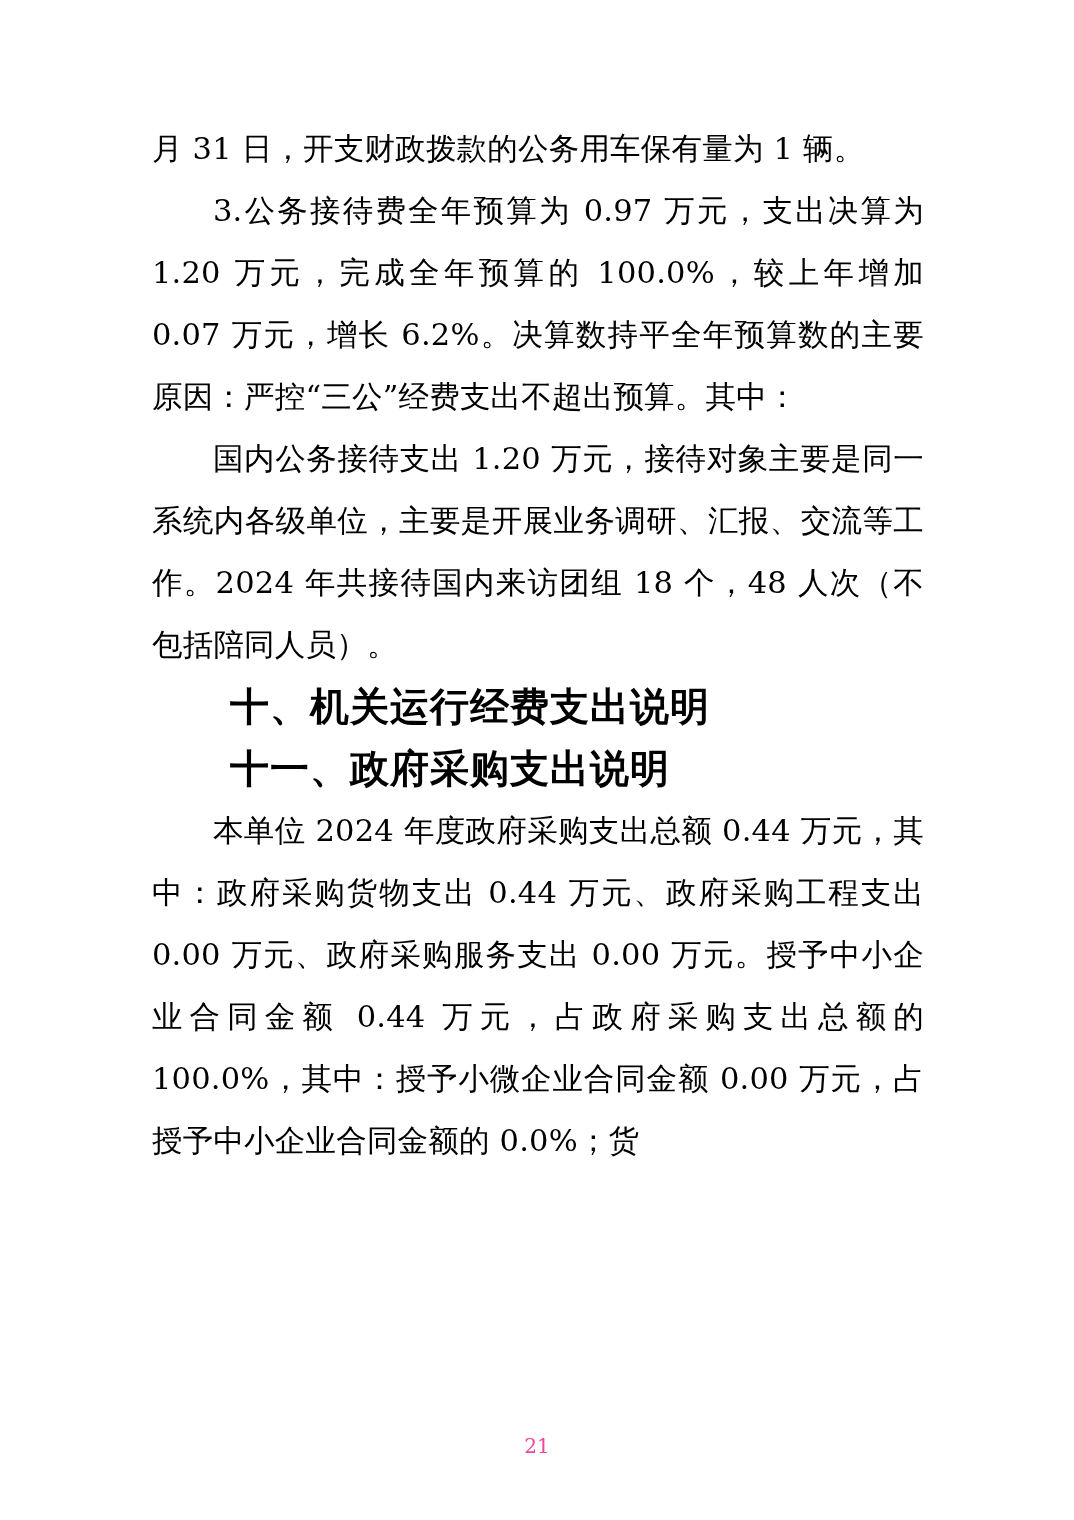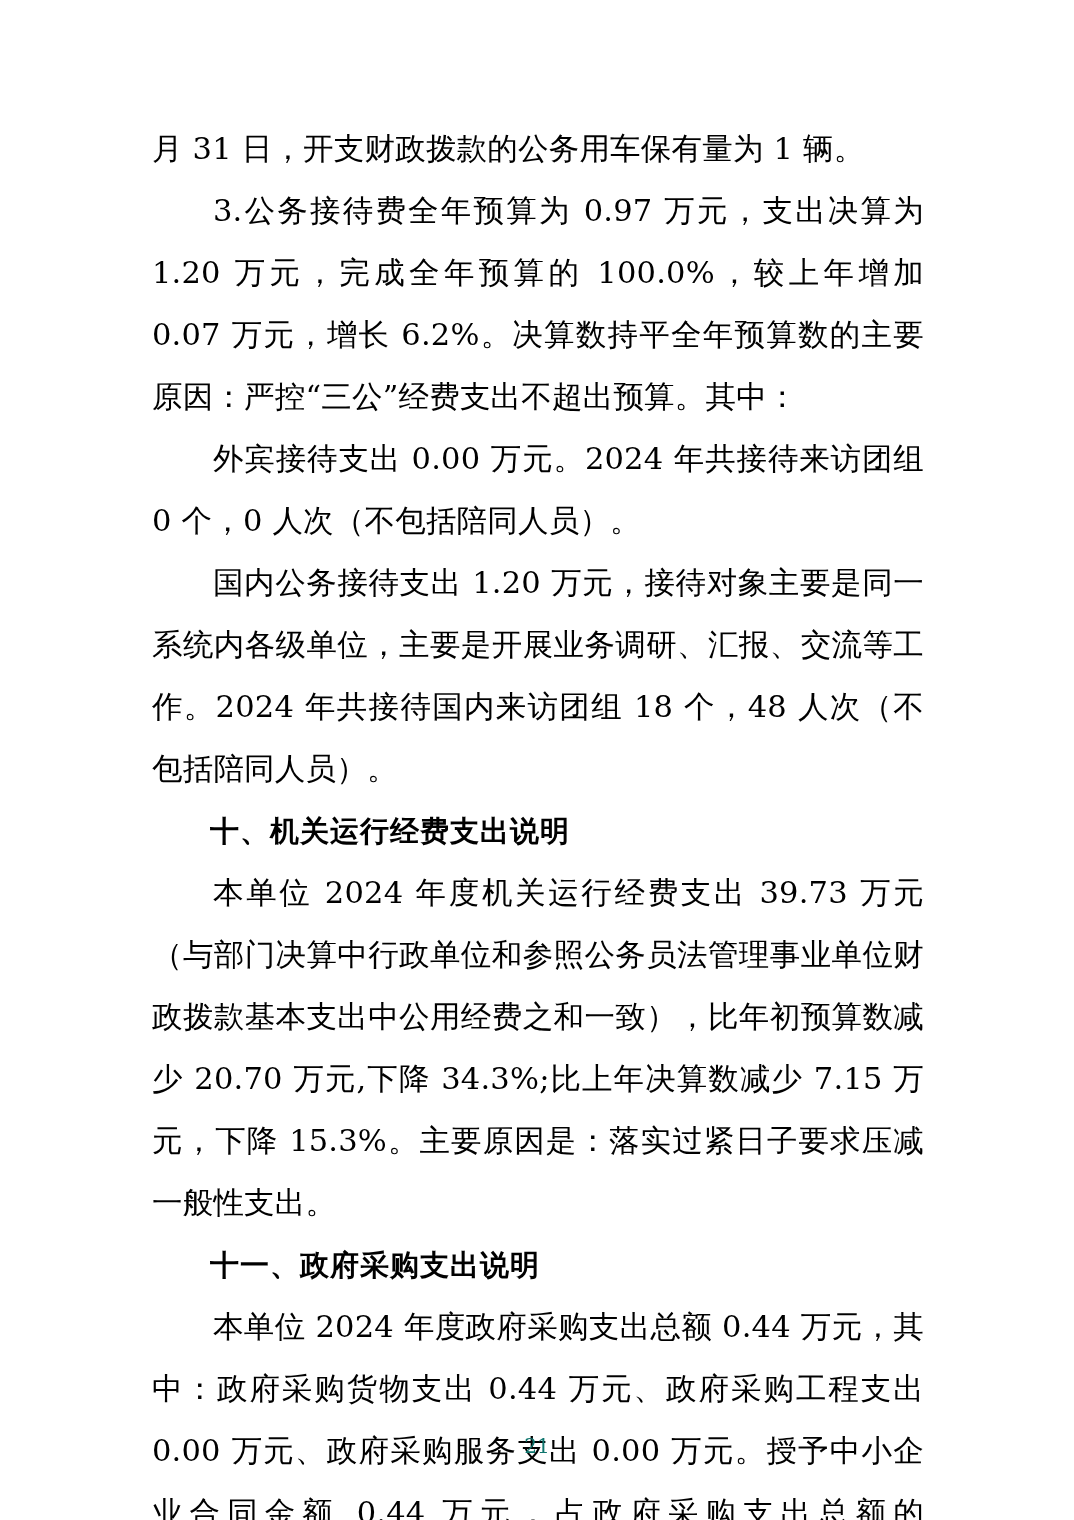--- a/index.html
+++ b/index.html
@@ -36,52 +36,50 @@
     text-justify: inter-ideograph;
   }
   .para.cont {
     text-indent: 0;
   }
   .heading {
     margin: 0;
     text-indent: 2em;
     font-weight: bold;
     font-family: "DejaVu Sans", "Liberation Sans", sans-serif;
-    font-size: 29px;
+    font-size: 39px;
     line-height: 62px;
     letter-spacing: 1px;
   }
   .page-number {
     position: absolute;
     left: 0;
     right: 0;
     bottom: 62px;
     text-align: center;
     font-size: 20px;
     font-family: "DejaVu Serif", "Liberation Serif", serif;
-    color: #0f766e;
+    color: #ec4899;
   }
 </style>
 </head>
 <body>
 
 <div class="page">
   <div class="doc-body">
 
     <p class="para cont">月 31 日，开支财政拨款的公务用车保有量为 1 辆。</p>
 
     <p class="para">3.公务接待费全年预算为 0.97 万元，支出决算为 1.20 万元，完成全年预算的 100.0%，较上年增加 0.07 万元，增长 6.2%。决算数持平全年预算数的主要原因：严控“三公”经费支出不超出预算。其中：</p>
 
-    <p class="para">外宾接待支出 0.00 万元。2024 年共接待来访团组 0 个，0 人次（不包括陪同人员）。</p>
 
     <p class="para">国内公务接待支出 1.20 万元，接待对象主要是同一系统内各级单位，主要是开展业务调研、汇报、交流等工作。2024 年共接待国内来访团组 18 个，48 人次（不包括陪同人员）。</p>
 
     <p class="heading">十、机关运行经费支出说明</p>
 
-    <p class="para">本单位 2024 年度机关运行经费支出 39.73 万元（与部门决算中行政单位和参照公务员法管理事业单位财政拨款基本支出中公用经费之和一致），比年初预算数减少 20.70 万元,下降 34.3%;比上年决算数减少 7.15 万元，下降 15.3%。主要原因是：落实过紧日子要求压减一般性支出。</p>
 
     <p class="heading">十一、政府采购支出说明</p>
 
     <p class="para">本单位 2024 年度政府采购支出总额 0.44 万元，其中：政府采购货物支出 0.44 万元、政府采购工程支出 0.00 万元、政府采购服务支出 0.00 万元。授予中小企业合同金额 0.44 万元，占政府采购支出总额的 100.0%，其中：授予小微企业合同金额 0.00 万元，占授予中小企业合同金额的 0.0%；货</p>
 
   </div>
 
   <div class="page-number">21</div>
 </div>
 

